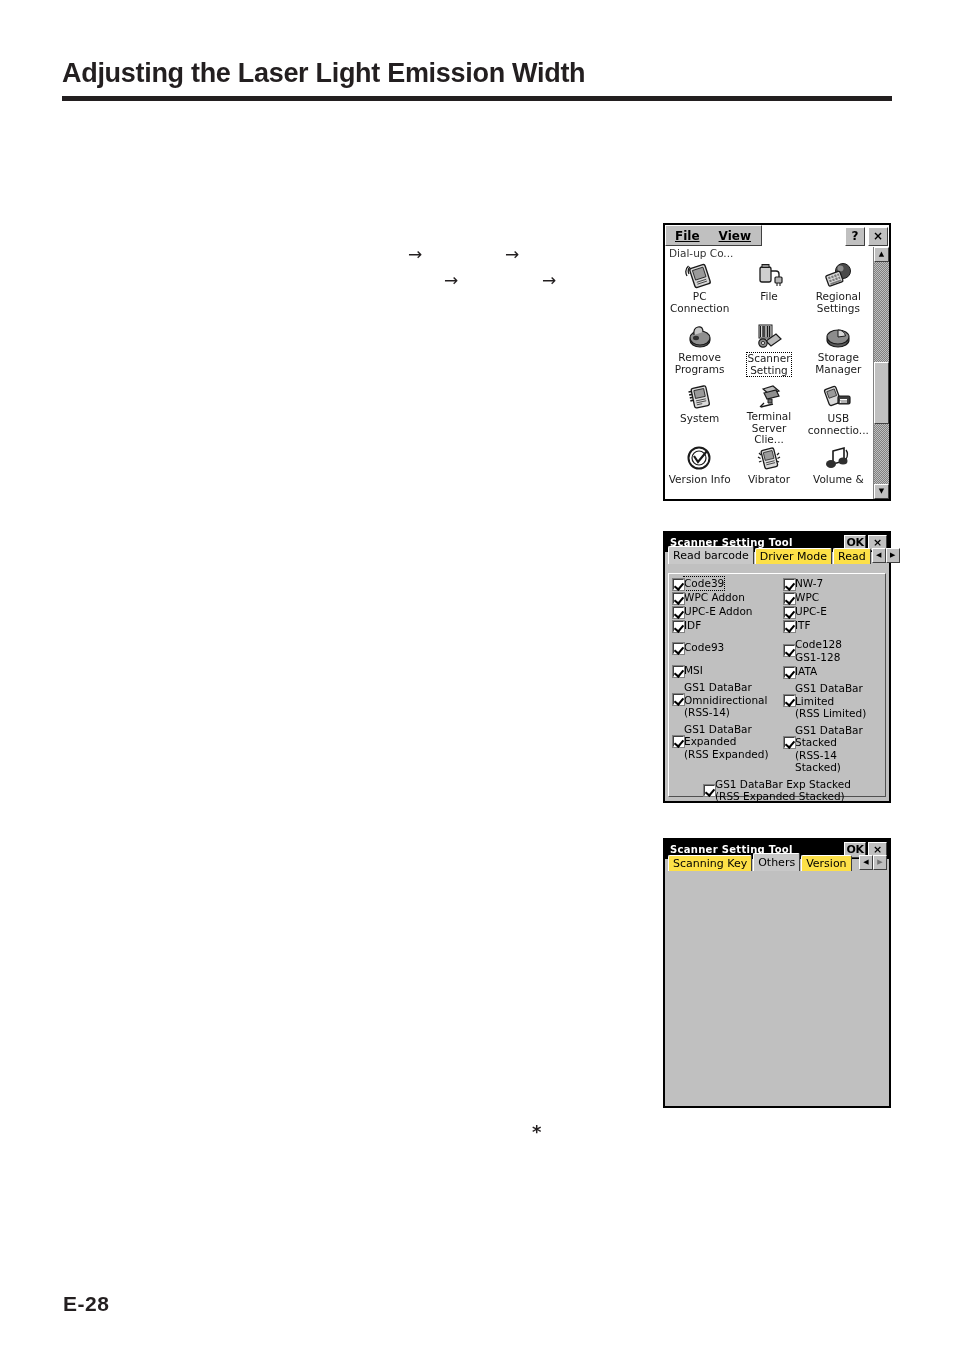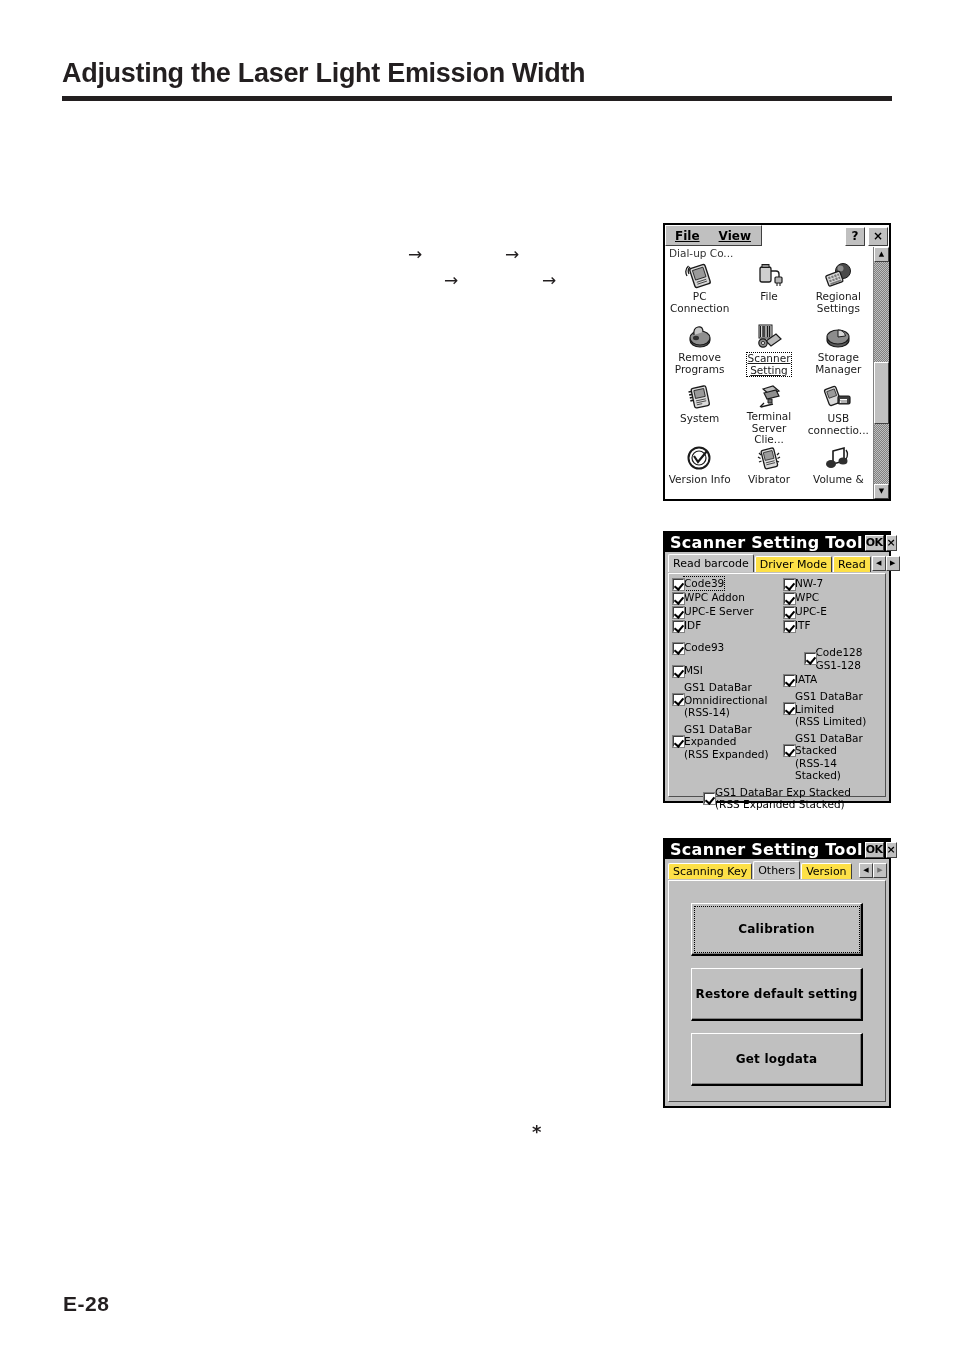--- a/index.html
+++ b/index.html
@@ -78,21 +78,21 @@
   .ce-titlebar {
     height: 19px;
     background: #000000;
     color: #ffffff;
     display: flex;
     align-items: center;
     padding: 0 2px 0 5px;
     box-sizing: border-box;
   }
   .ce-title-text {
-    font-size: 16px;
+    font-size: 10px;
     font-weight: bold;
     letter-spacing: 0.3px;
     flex: 1;
     white-space: nowrap;
     line-height: 1;
   }
   .ce-titlebtn {
     width: 19px;
     height: 16px;
     margin-left: 2px;
@@ -225,21 +225,20 @@
     line-height: 11.5px;
     text-align: center;
     color: #1a1a1a;
     white-space: pre-line;
     padding: 0 1px;
     max-width: 74px;
   }
   .cp-cell.selected .cp-label {
     border: 1px dotted #000;
     padding: 0 1px;
-    text-decoration: underline;
   }
   .cp-scroll {
     width: 15px;
     background: #c0c0c0;
     position: relative;
     display: flex;
     flex-direction: column;
   }
   .cp-scroll-btn {
     height: 15px;
@@ -280,21 +279,21 @@
   }
 
   
   #scanner-read { left: 663px; top: 531px; width: 228px; height: 272px; }
   #scanner-others { left: 663px; top: 838px; width: 228px; height: 270px; }
 
   .tabstrip {
     display: flex;
     align-items: flex-end;
     height: 20px;
-    padding: 3px 2px 0 3px;
+    padding: 3px 2px 8px 3px;
     box-sizing: border-box;
     position: relative;
   }
   .tab {
     background: #fde047;
     border-top: 1px solid #ffffff;
     border-left: 1px solid #ffffff;
     border-right: 1px solid #404040;
     border-bottom: none;
     font-size: 11px;
@@ -720,21 +719,21 @@
           <div class="cb-item focused">
             <span class="cbox"></span>
             <span class="cb-label">Code39</span>
           </div>
           <div class="cb-item">
             <span class="cbox"></span>
             <span class="cb-label">WPC Addon</span>
           </div>
           <div class="cb-item">
             <span class="cbox"></span>
-            <span class="cb-label">UPC-E Server</span>
+            <span class="cb-label">UPC-E Addon</span>
           </div>
           <div class="cb-item">
             <span class="cbox"></span>
             <span class="cb-label">IDF</span>
           </div>
           <div class="cb-item" style="margin-top:9px;">
             <span class="cbox"></span>
             <span class="cb-label">Code93</span>
           </div>
           <div class="cb-item" style="margin-top:10px;">
@@ -765,21 +764,21 @@
             <span class="cb-label">WPC</span>
           </div>
           <div class="cb-item">
             <span class="cbox"></span>
             <span class="cb-label">UPC-E</span>
           </div>
           <div class="cb-item">
             <span class="cbox"></span>
             <span class="cb-label">ITF</span>
           </div>
-          <div class="cb-item" style="margin-top:14px;justify-content:center;">
+          <div class="cb-item" style="margin-top:6px;">
             <span class="cbox" style="margin-top:7px;"></span>
             <span class="cb-label">Code128
 GS1-128</span>
           </div>
           <div class="cb-item" style="margin-top:2px;">
             <span class="cbox"></span>
             <span class="cb-label">IATA</span>
           </div>
           <div class="cb-item tall" style="margin-top:4px;">
             <span class="cbox"></span>
@@ -816,22 +815,15 @@
   <div class="tabstrip">
     <div class="tab">Scanning Key</div>
     <div class="tab active">Others</div>
     <div class="tab">Version</div>
     <div class="tab-spin">
       <div class="tab-spin-btn">◀</div>
       <div class="tab-spin-btn dim">▶</div>
     </div>
   </div>
 
-  <div class="tabpage">
-    <div class="btn-stack">
-      <div class="ce-bigbtn focused">Calibration</div>
-      <div class="ce-bigbtn">Restore default setting</div>
-      <div class="ce-bigbtn">Get logdata</div>
-    </div>
-  </div>
 </div>
 
 <div class="page-number">E-28</div>
 
 </body></html>

